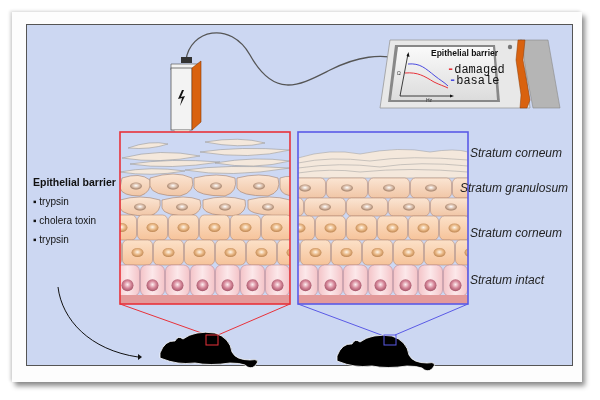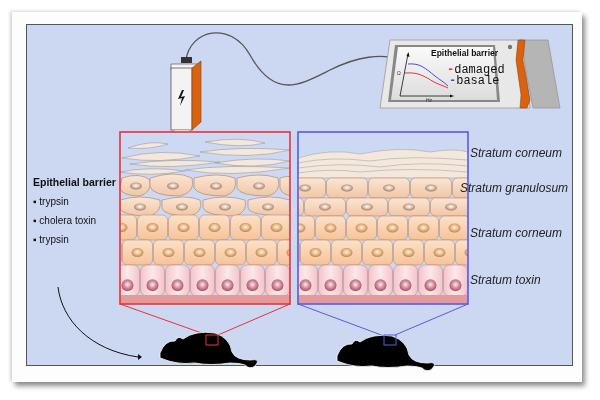--- a/index.html
+++ b/index.html
@@ -306,13 +306,13 @@
 <div class="damage">
   <div class="title">Epithelial barrier</div>
   <div>▪ <span>trypsin</span></div>
   <div>▪ <span>cholera toxin</span></div>
   <div>▪ <span>trypsin</span></div>
 </div>
 
 <div class="lbl" style="left:470px;top:146px;">Stratum corneum</div>
 <div class="lbl" style="left:460px;top:181px;">Stratum granulosum</div>
 <div class="lbl" style="left:470px;top:226px;">Stratum corneum</div>
-<div class="lbl" style="left:470px;top:273px;">Stratum toxin</div>
+<div class="lbl" style="left:470px;top:273px;">Stratum intact</div>
 
 </body></html>

